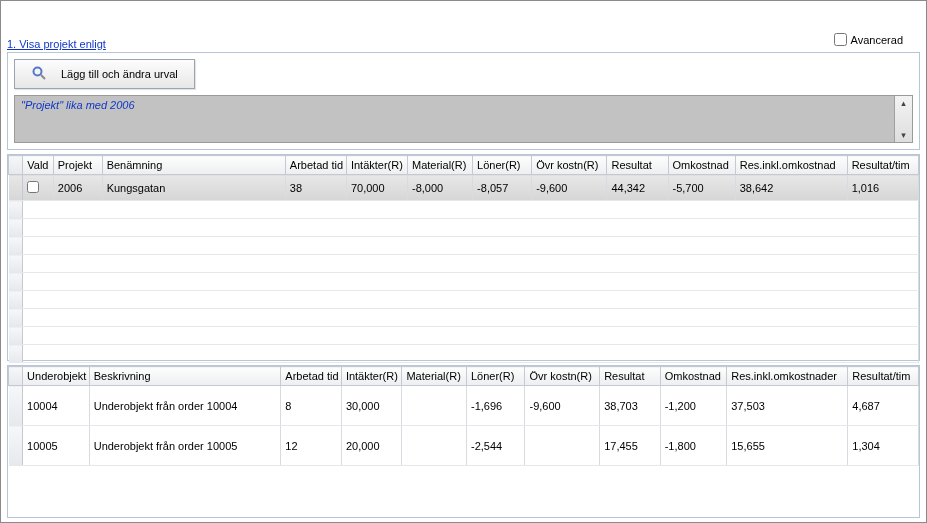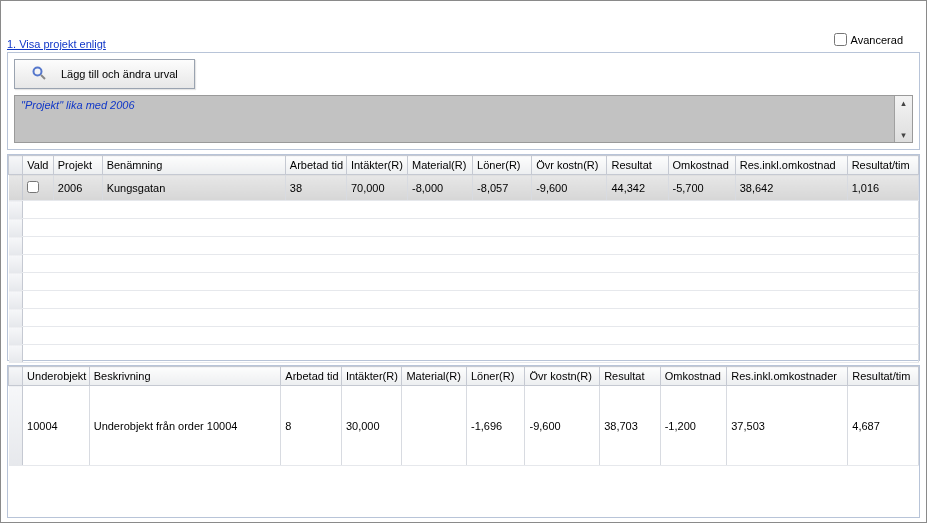--- a/index.html
+++ b/index.html
@@ -232,16 +232,30 @@
           <td class="num">8</td>
           <td class="num">30,000</td>
           <td class="num"></td>
           <td class="num">-1,696</td>
           <td class="num">-9,600</td>
           <td class="num">38,703</td>
           <td class="num">-1,200</td>
           <td class="num">37,503</td>
           <td class="num">4,687</td>
         </tr>
+        <tr>
+          <td class="rowhead"></td>
+          <td>10005</td>
+          <td>Underobjekt från order 10005</td>
+          <td class="num">12</td>
+          <td class="num">20,000</td>
+          <td class="num"></td>
+          <td class="num">-2,544</td>
+          <td class="num"></td>
+          <td class="num">17,455</td>
+          <td class="num">-1,800</td>
+          <td class="num">15,655</td>
+          <td class="num">1,304</td>
+        </tr>
       </tbody>
     </table>
   </div>
 </div>
 
 </body></html>

